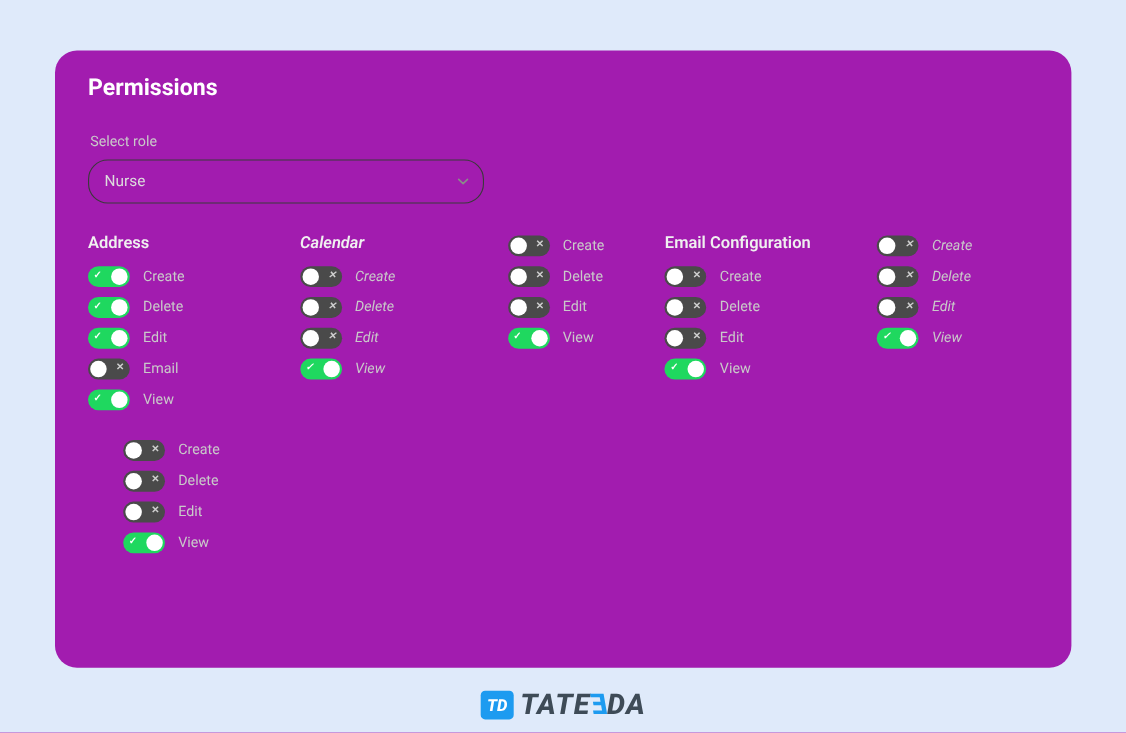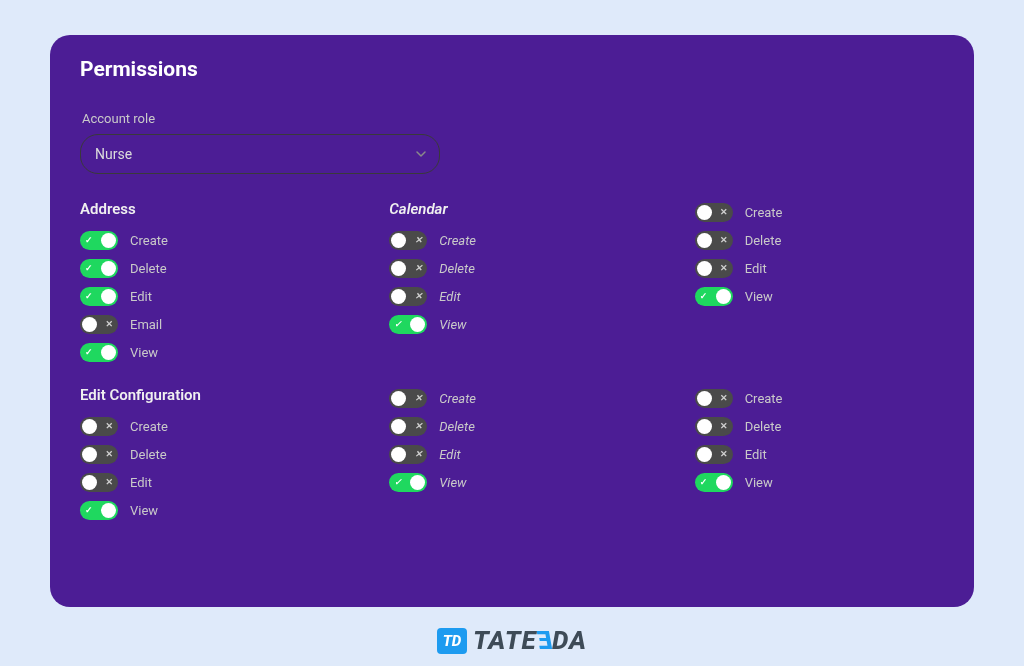--- a/index.html
+++ b/index.html
@@ -4,26 +4,27 @@
   <style>
     * {margin:0;padding:0;box-sizing:border-box;font-family:-apple-system,BlinkMacSystemFont,'Segoe UI',Roboto,Helvetica,Arial,sans-serif;}
     body {
       width:1024px;height:666px;
       background:#dfeafa;
       display:flex;flex-direction:column;align-items:center;
       padding:35px 50px 0;
     }
     .panel {
       width:100%;
-      background:#4c1d95;
+      background:#a21caf;
       border-radius:20px;
       padding:22px 30px 28px;
       color:#fff;
       flex:1;
       overflow:hidden;
+      margin-top:11px;
     }
     .panel-title {
       font-size:21px;
       font-weight:700;
       margin-bottom:30px;
     }
     .field-label {
       font-size:13px;
       color:#c9c9c9;
       margin-bottom:8px;
@@ -42,21 +43,21 @@
       cursor:pointer;
     }
     .select .chev {
       position:absolute;right:12px;top:50%;transform:translateY(-50%);
       pointer-events:none;
     }
     .select .chev svg {display:block;}
     .groups {
       margin-top:26px;
       display:grid;
-      grid-template-columns:1fr 1fr 1fr;
+      grid-template-columns:1fr 1fr 1fr 1fr 1fr;
       column-gap:10px;
       row-gap:18px;
     }
     .group {}
     .group-title {
       font-size:15px;
       font-weight:600;
       color:#f0f0f0;
       margin-bottom:10px;
     }
@@ -120,21 +121,21 @@
     .logo-word .flip {
       display:inline-block;transform:scaleX(-1);color:#1d9bf0;
     }
   </style>
 </head>
 <body>
 
 <div class="panel">
   <div class="panel-title">Permissions</div>
 
-  <div class="field-label">Account role</div>
+  <div class="field-label">Select role</div>
   <div class="select">
     <span>Nurse</span>
     <span class="chev">
       <svg width="12" height="12" viewBox="0 0 12 12">
           <path d="M2 4 L6 8 L10 4" stroke="#8a8a8a" stroke-width="1.5" fill="none" stroke-linecap="round" stroke-linejoin="round"></path>
         </svg>
     </span>
   </div>
 
   <div class="groups" id="groups">
@@ -231,21 +232,21 @@
         </div>
         <div class="perm-row">
           <div class="toggle on">
             <span class="mark">✓</span>
             <span class="knob"></span>
           </div>
           <span class="perm-label">View</span>
         </div>
       </div>
       <div class="group ">
-        <div class="group-title">Edit Configuration</div>
+        <div class="group-title">Email Configuration</div>
         <div class="perm-row">
           <div class="toggle off">
             <span class="mark">✕</span>
             <span class="knob"></span>
           </div>
           <span class="perm-label">Create</span>
         </div>
         <div class="perm-row">
           <div class="toggle off">
             <span class="mark">✕</span>

